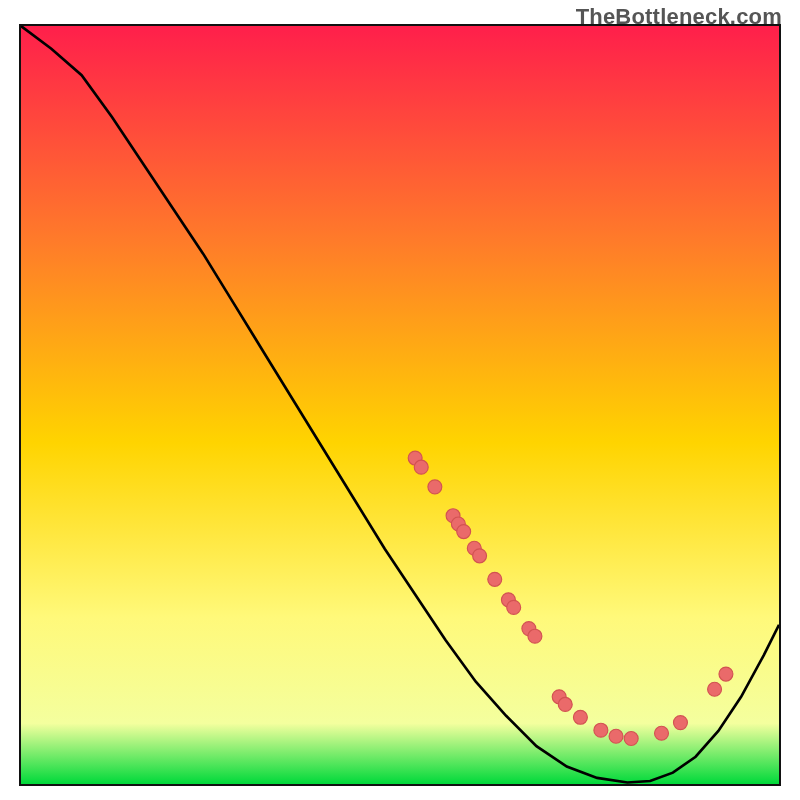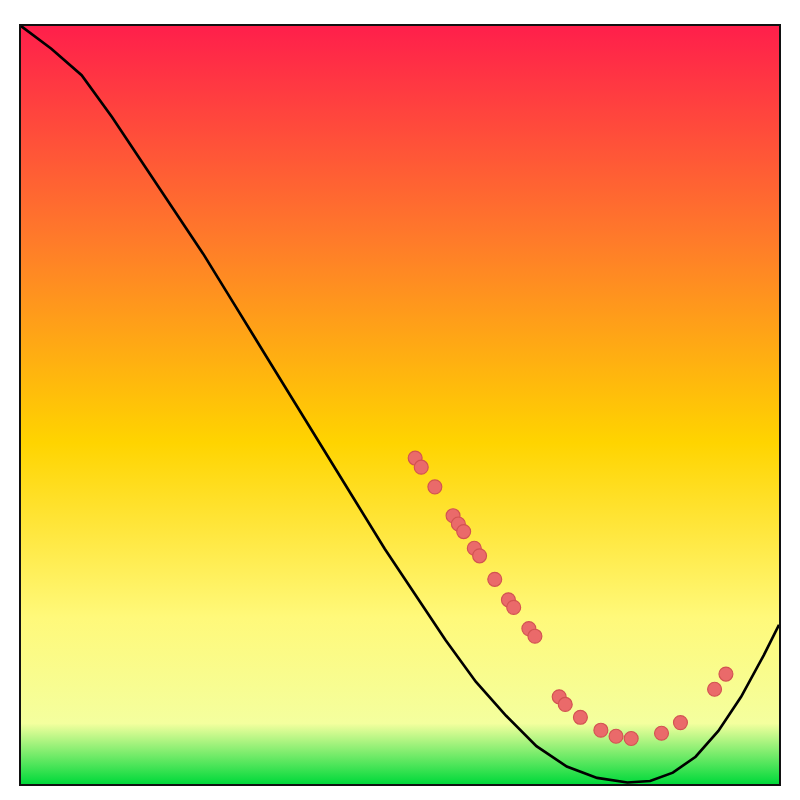--- a/index.html
+++ b/index.html
@@ -43,20 +43,21 @@
     position: absolute;
     inset: 0;
     width: 100%;
     height: 100%;
   }
 </style>
 </head>
 <body>
 
 <div class="stage">
+  <div class="watermark">TheBottleneck.com</div>
 
   <div class="plot-box">
     <svg class="gradient-bg" viewBox="0 0 100 100" preserveAspectRatio="none">
       <defs>
         <linearGradient id="bg" x1="0" y1="0" x2="0" y2="1">
           <stop id="g0" offset="0%" stop-color="#ff1f4b"></stop>
           <stop id="g1" offset="28%" stop-color="#ff7a2a"></stop>
           <stop id="g2" offset="55%" stop-color="#ffd400"></stop>
           <stop id="g3" offset="78%" stop-color="#fff97a"></stop>
           <stop id="g4" offset="92%" stop-color="#f4ff9e"></stop>

